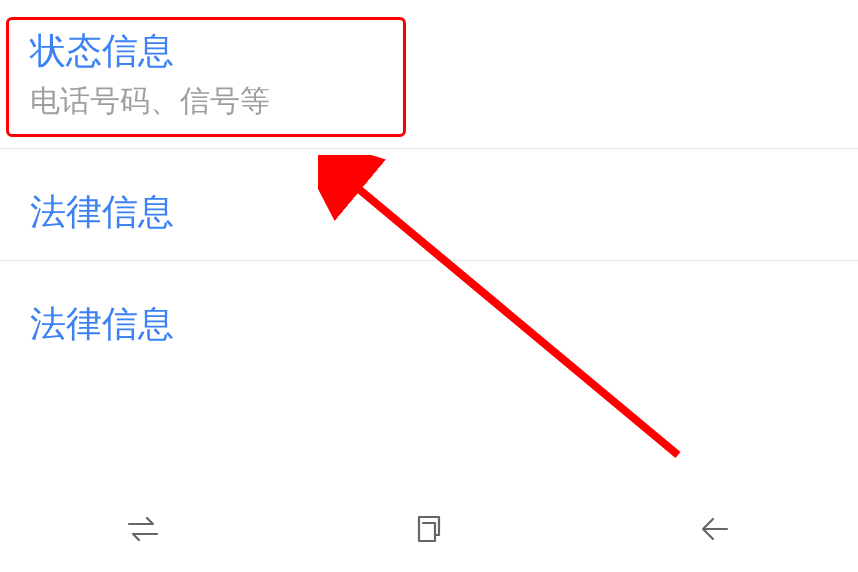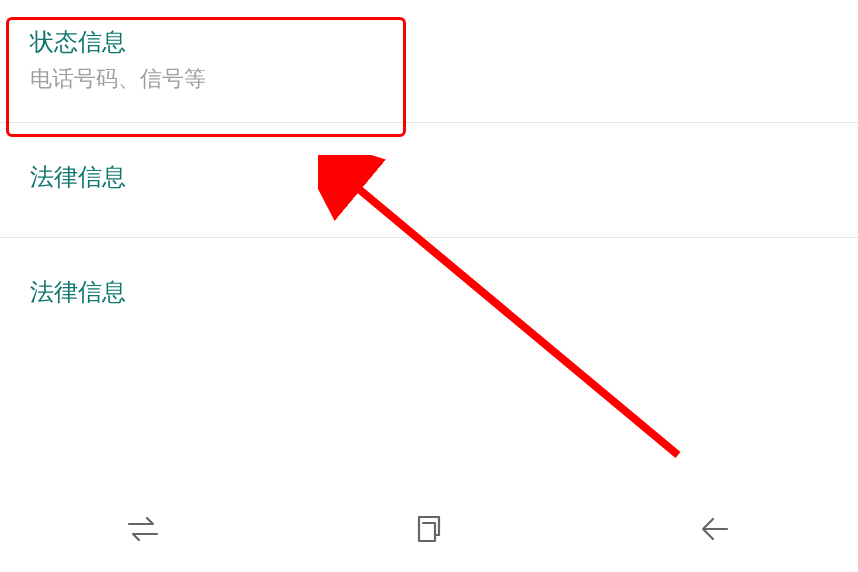--- a/index.html
+++ b/index.html
@@ -15,34 +15,33 @@
       display: flex;
       flex-direction: column;
     }
     .list-item {
       padding: 28px 30px;
       border-bottom: 1px solid #e5e5e5;
       cursor: pointer;
     }
     .list-item:last-of-type { border-bottom: none; }
     .item-title {
-      font-size: 24px;
-      color: #0f766e;
+      font-size: 36px;
+      color: #3b82f6;
       line-height: 1.3;
-      font-family: Liberation Mono, monospace;
     }
     .item-subtitle {
-      font-size: 22px;
+      font-size: 30px;
       color: #9e9e9e;
       margin-top: 6px;
       line-height: 1.3;
     }
     .item-legal, .item-other {
       padding-top: 40px;
-      padding-bottom: 43px;
+      padding-bottom: 24px;
     }
     .highlight-box {
       position: absolute;
       top: 17px;
       left: 6px;
       width: 400px;
       height: 120px;
       border: 3px solid #ff0000;
       border-radius: 6px;
       pointer-events: none;

